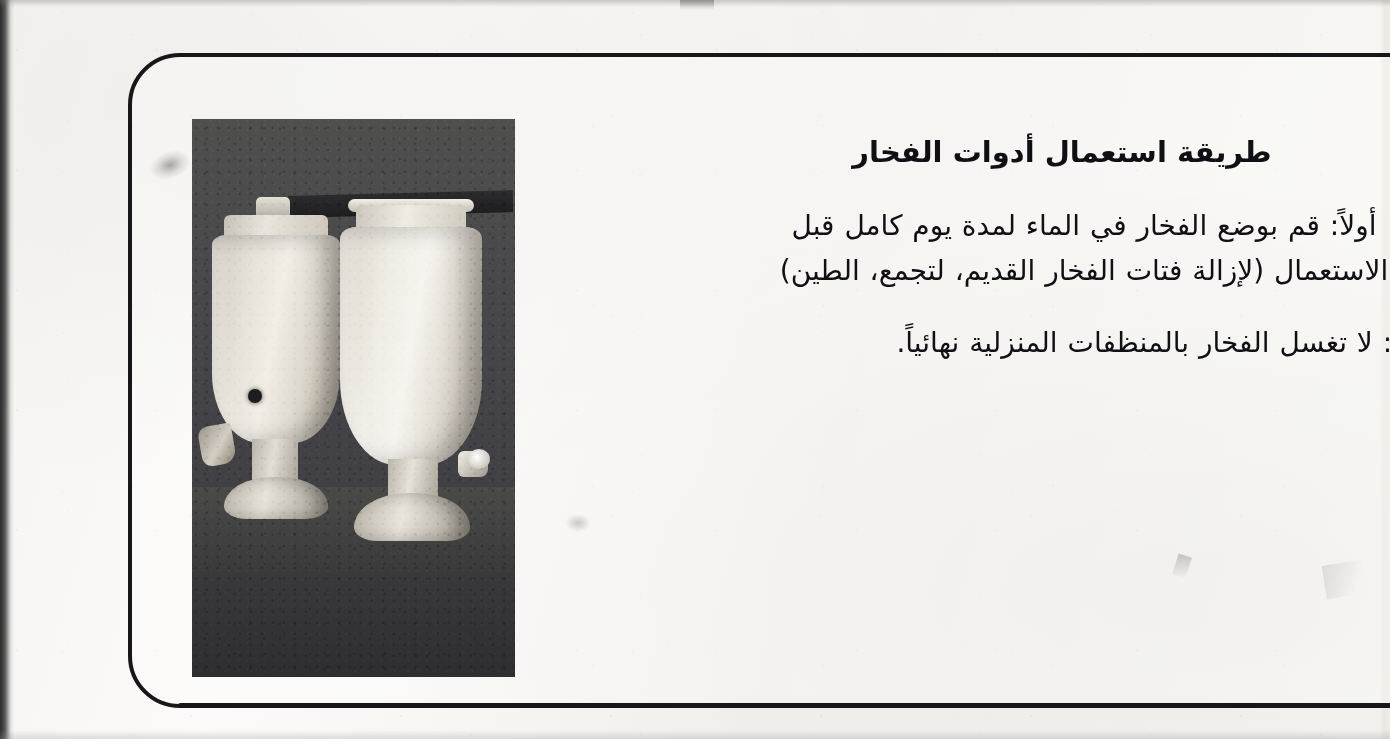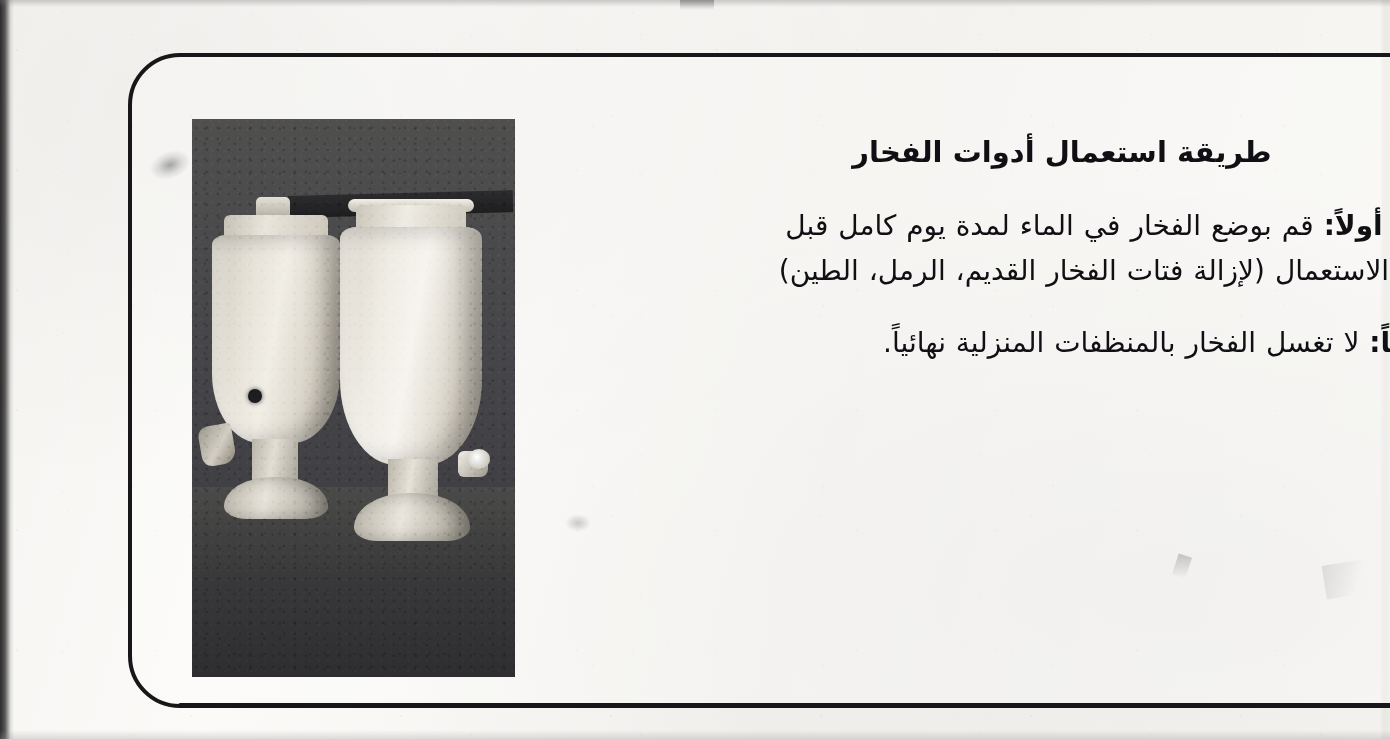--- a/index.html
+++ b/index.html
@@ -299,21 +299,21 @@
   }
   .para {
     font-size: 28px;
     line-height: 1.62;
     margin: 0 0 26px 0;
     text-align: right;
     word-spacing: 1px;
   }
   .para.center-ish { text-align: center; }
   .lead {
-    font-weight: bold;
+    font-weight: normal;
   }
   .para-3 { margin-bottom: 0; text-align: right; }
 </style>
 </head>
 <body>
 
 <div class="scan-page">
 
   <div class="paper-noise"></div>
   <div class="edge-left"></div>
@@ -355,21 +355,21 @@
 
       <div class="photo-grain"></div>
     </div>
 
     <div class="text-col">
 
       <div class="doc-title">طريقة استعمال أدوات الفخار</div>
 
       <p class="para center-ish">
         <span class="lead">أولاً:</span>
-        <span>قم بوضع الفخار في الماء لمدة يوم كامل قبل الاستعمال (لإزالة فتات الفخار القديم، الرمل، الطين)</span>
+        <span>قم بوضع الفخار في الماء لمدة يوم كامل قبل الاستعمال (لإزالة فتات الفخار القديم، لتجمع، الطين)</span>
       </p>
 
 
       <p class="para para-3">
         <span class="lead">ثالثاً:</span>
         <span>لا تغسل الفخار بالمنظفات المنزلية نهائياً.</span>
       </p>
 
     </div>
   </div>

